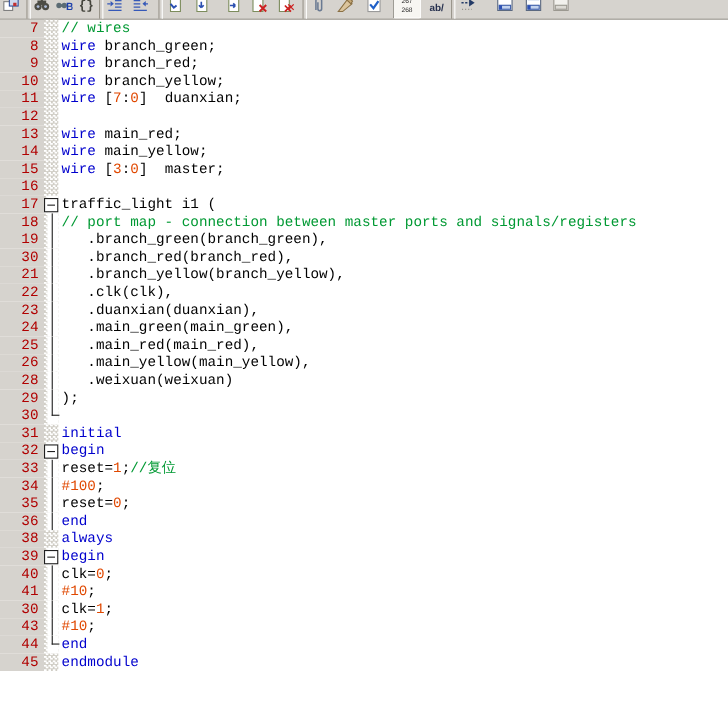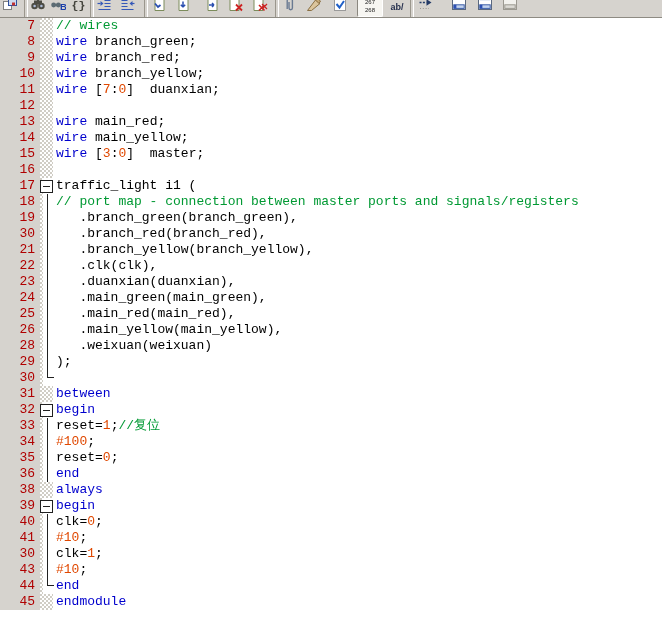--- a/index.html
+++ b/index.html
@@ -362,21 +362,21 @@
         <div class="margin">
           <div class="fold-strip"></div>
           <div class="fold-vline half"></div>
           <div class="fold-harm"></div>
         </div>
         <div class="code"></div>
       </div>
       <div class="row">
         <div class="gutter">31</div>
         <div class="margin"></div>
-        <div class="code"><span class="tk-k">between</span></div>
+        <div class="code"><span class="tk-k">initial</span></div>
       </div>
       <div class="row">
         <div class="gutter">32</div>
         <div class="margin">
           <div class="fold-strip"></div>
           <div class="fold-box"></div>
         </div>
         <div class="code"><span class="tk-k">begin</span></div>
       </div>
       <div class="row">

